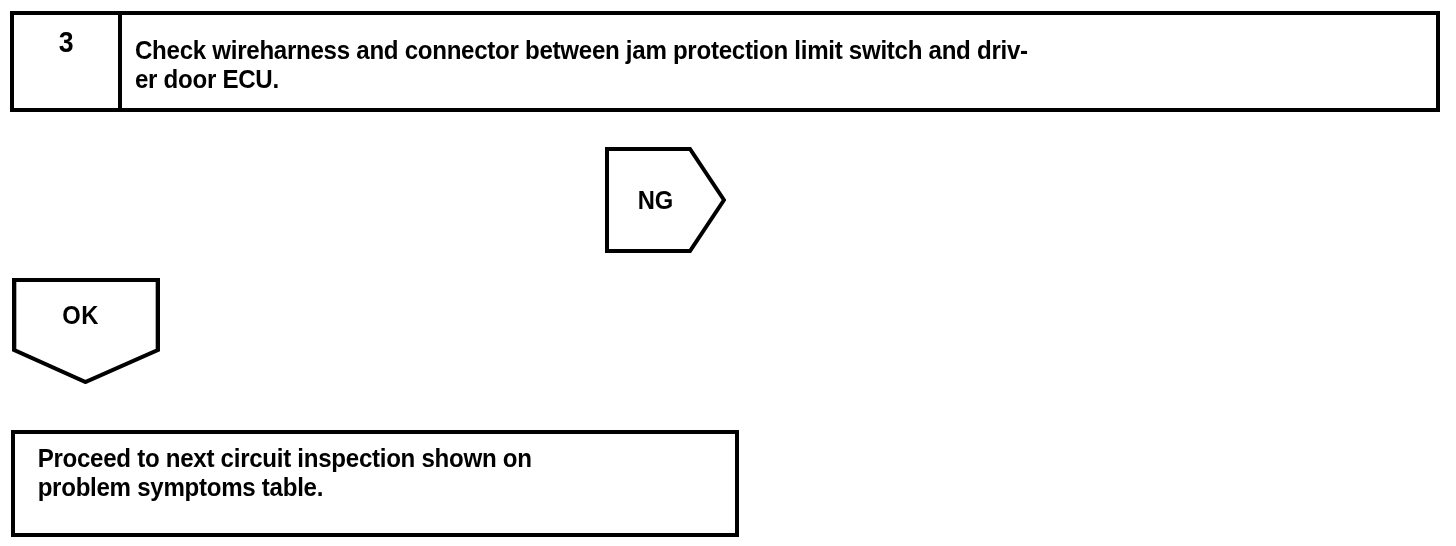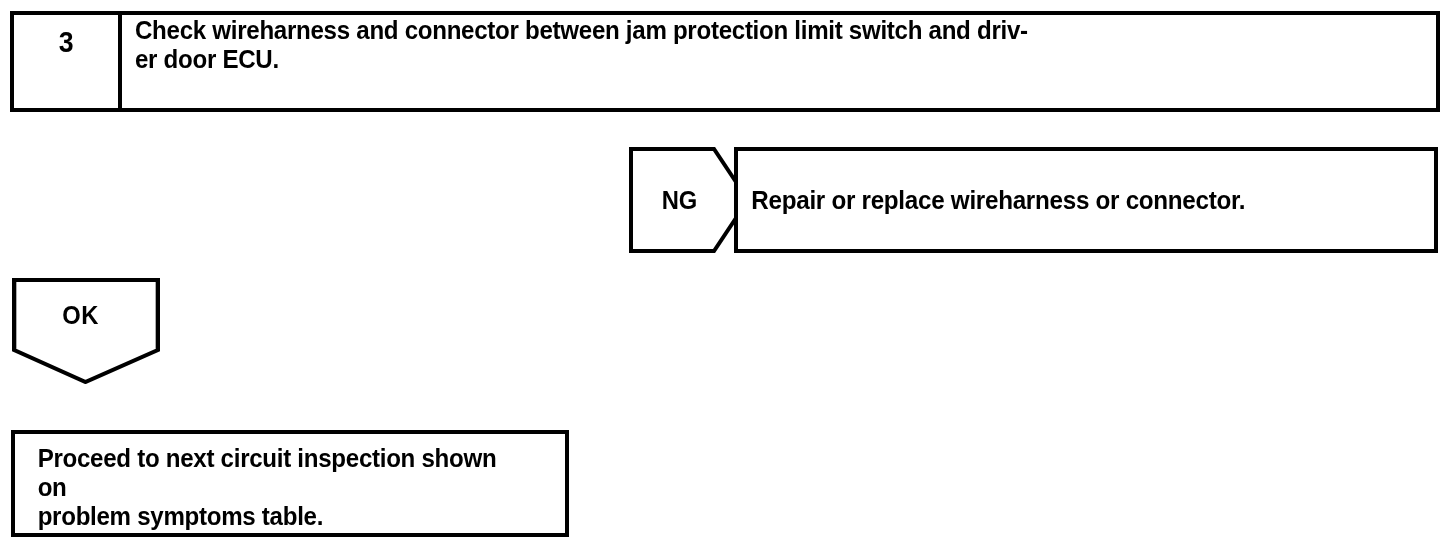--- a/index.html
+++ b/index.html
@@ -46,41 +46,40 @@
   .step-number {
     font-size: 29px;
     font-weight: bold;
     line-height: 1;
     padding-top: 13px;
     letter-spacing: 0px;
     transform: scaleX(0.92);
   }
   .step-text-cell {
     flex: 1 1 auto;
-    padding: 1px 6px 0 13px;
+    padding: 21px 6px 0 13px;
     box-sizing: border-box;
   }
   .step-text {
     font-size: 25.5px;
     font-weight: bold;
     line-height: 1.13;
     letter-spacing: -0.3px;
     transform: scaleX(0.945);
     transform-origin: left top;
     white-space: pre-line;
   }
 
   
   .ng-tag {
     position: absolute;
     left: 605px;
     top: 147px;
     width: 121px;
     height: 106px;
-    margin-left: 24px;
   }
   .ng-tag svg, .ok-tag svg {
     display: block;
     width: 100%;
     height: 100%;
   }
   .ng-label {
     position: absolute;
     left: 0;
     top: 0;
@@ -137,21 +136,21 @@
     font-size: 25px;
     font-weight: bold;
     letter-spacing: 0.5px;
     transform: scaleX(0.95);
   }
 
   .ok-box {
     position: absolute;
     left: 11px;
     top: 430px;
-    width: 558px;
+    width: 728px;
     height: 107px;
     box-sizing: border-box;
     border: 4px solid #000000;
     background: #ffffff;
   }
   .ok-box-text {
     padding: 10px 6px 0 24px;
     font-size: 25.5px;
     font-weight: bold;
     line-height: 1.14;
@@ -176,23 +175,20 @@
     </div>
   </div>
 
   <div class="ng-tag">
     <svg viewBox="0 0 121 106" preserveAspectRatio="none">
       <polygon points="2,2 85,2 119,53 85,104 2,104" fill="#ffffff" stroke="#000000" stroke-width="4" stroke-linejoin="miter"></polygon>
     </svg>
     <span class="ng-label">NG</span>
   </div>
 
-  <div class="ng-box">
-    <div class="ng-box-text">Repair or replace wireharness or connector.</div>
-  </div>
 
   <div class="ok-tag">
     <svg viewBox="0 0 137 106" preserveAspectRatio="none">
       <polygon points="2,2 135,2 135,72 68,104 2,72" fill="#ffffff" stroke="#000000" stroke-width="4" stroke-linejoin="miter"></polygon>
     </svg>
     <span class="ok-label">OK</span>
   </div>
 
   <div class="ok-box">
     <div class="ok-box-text">Proceed to next circuit inspection shown on

